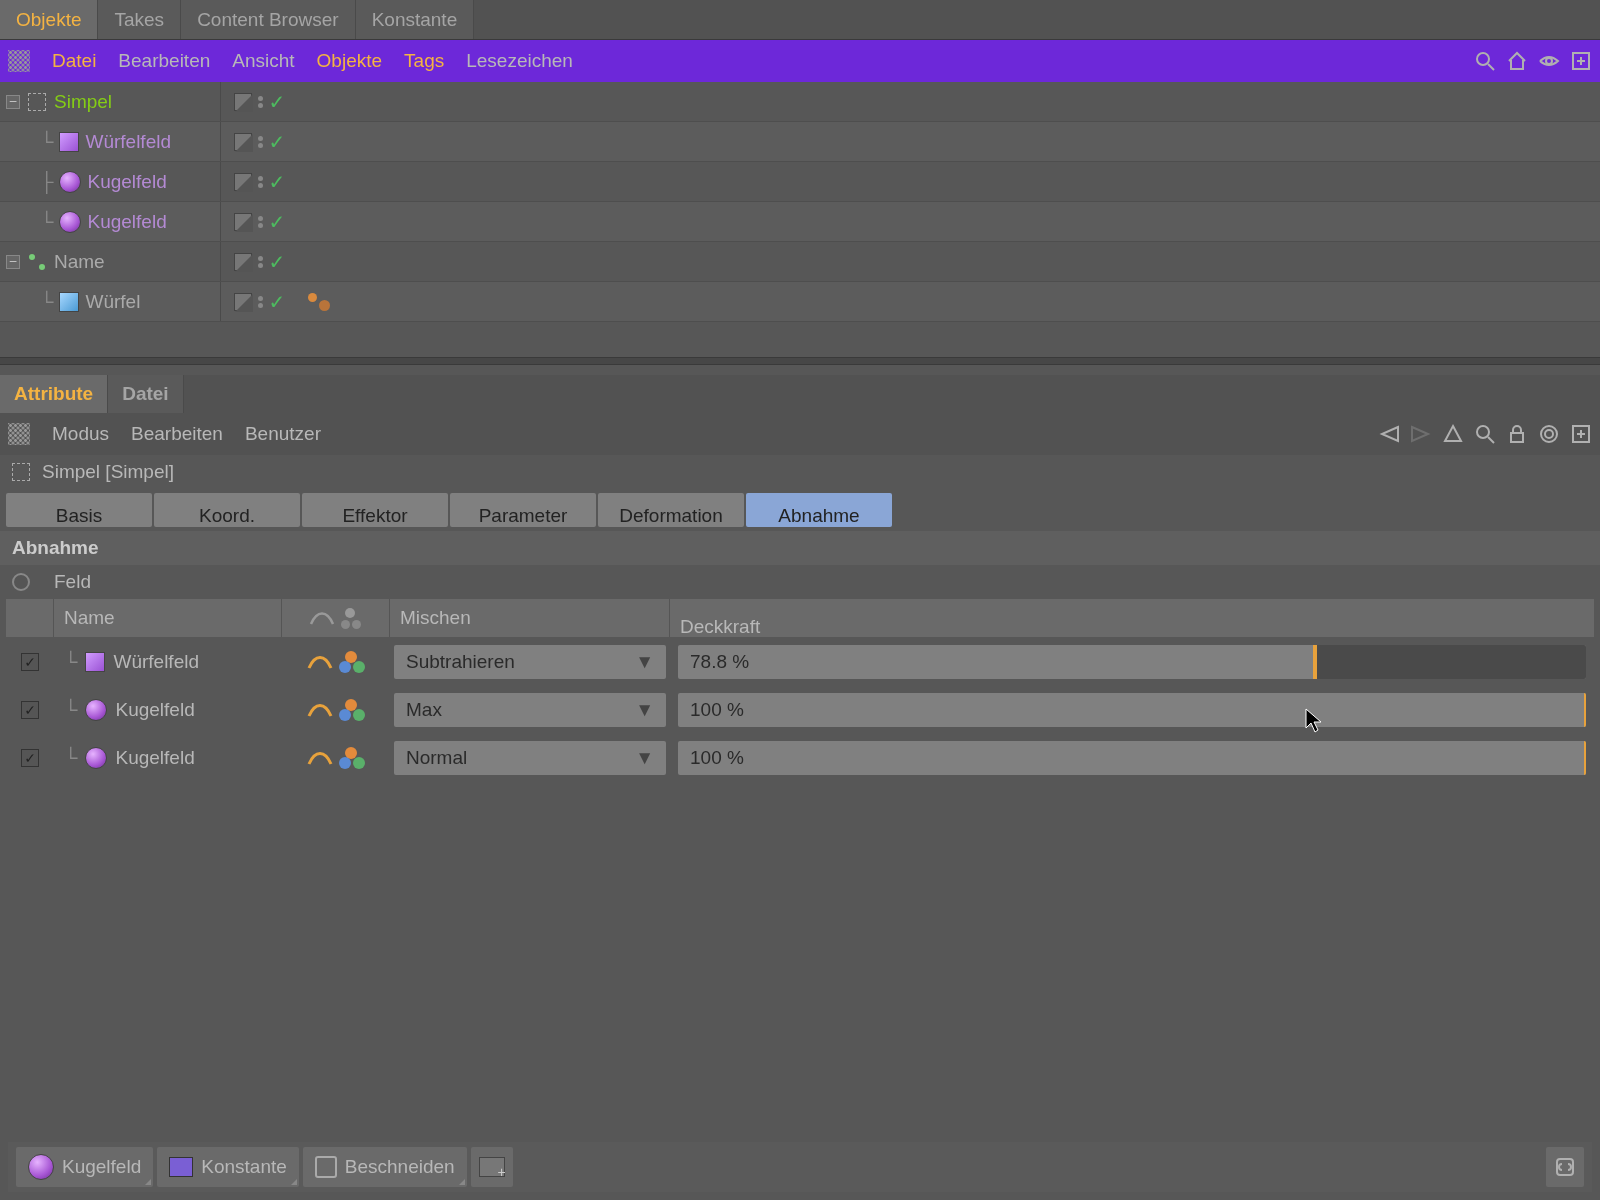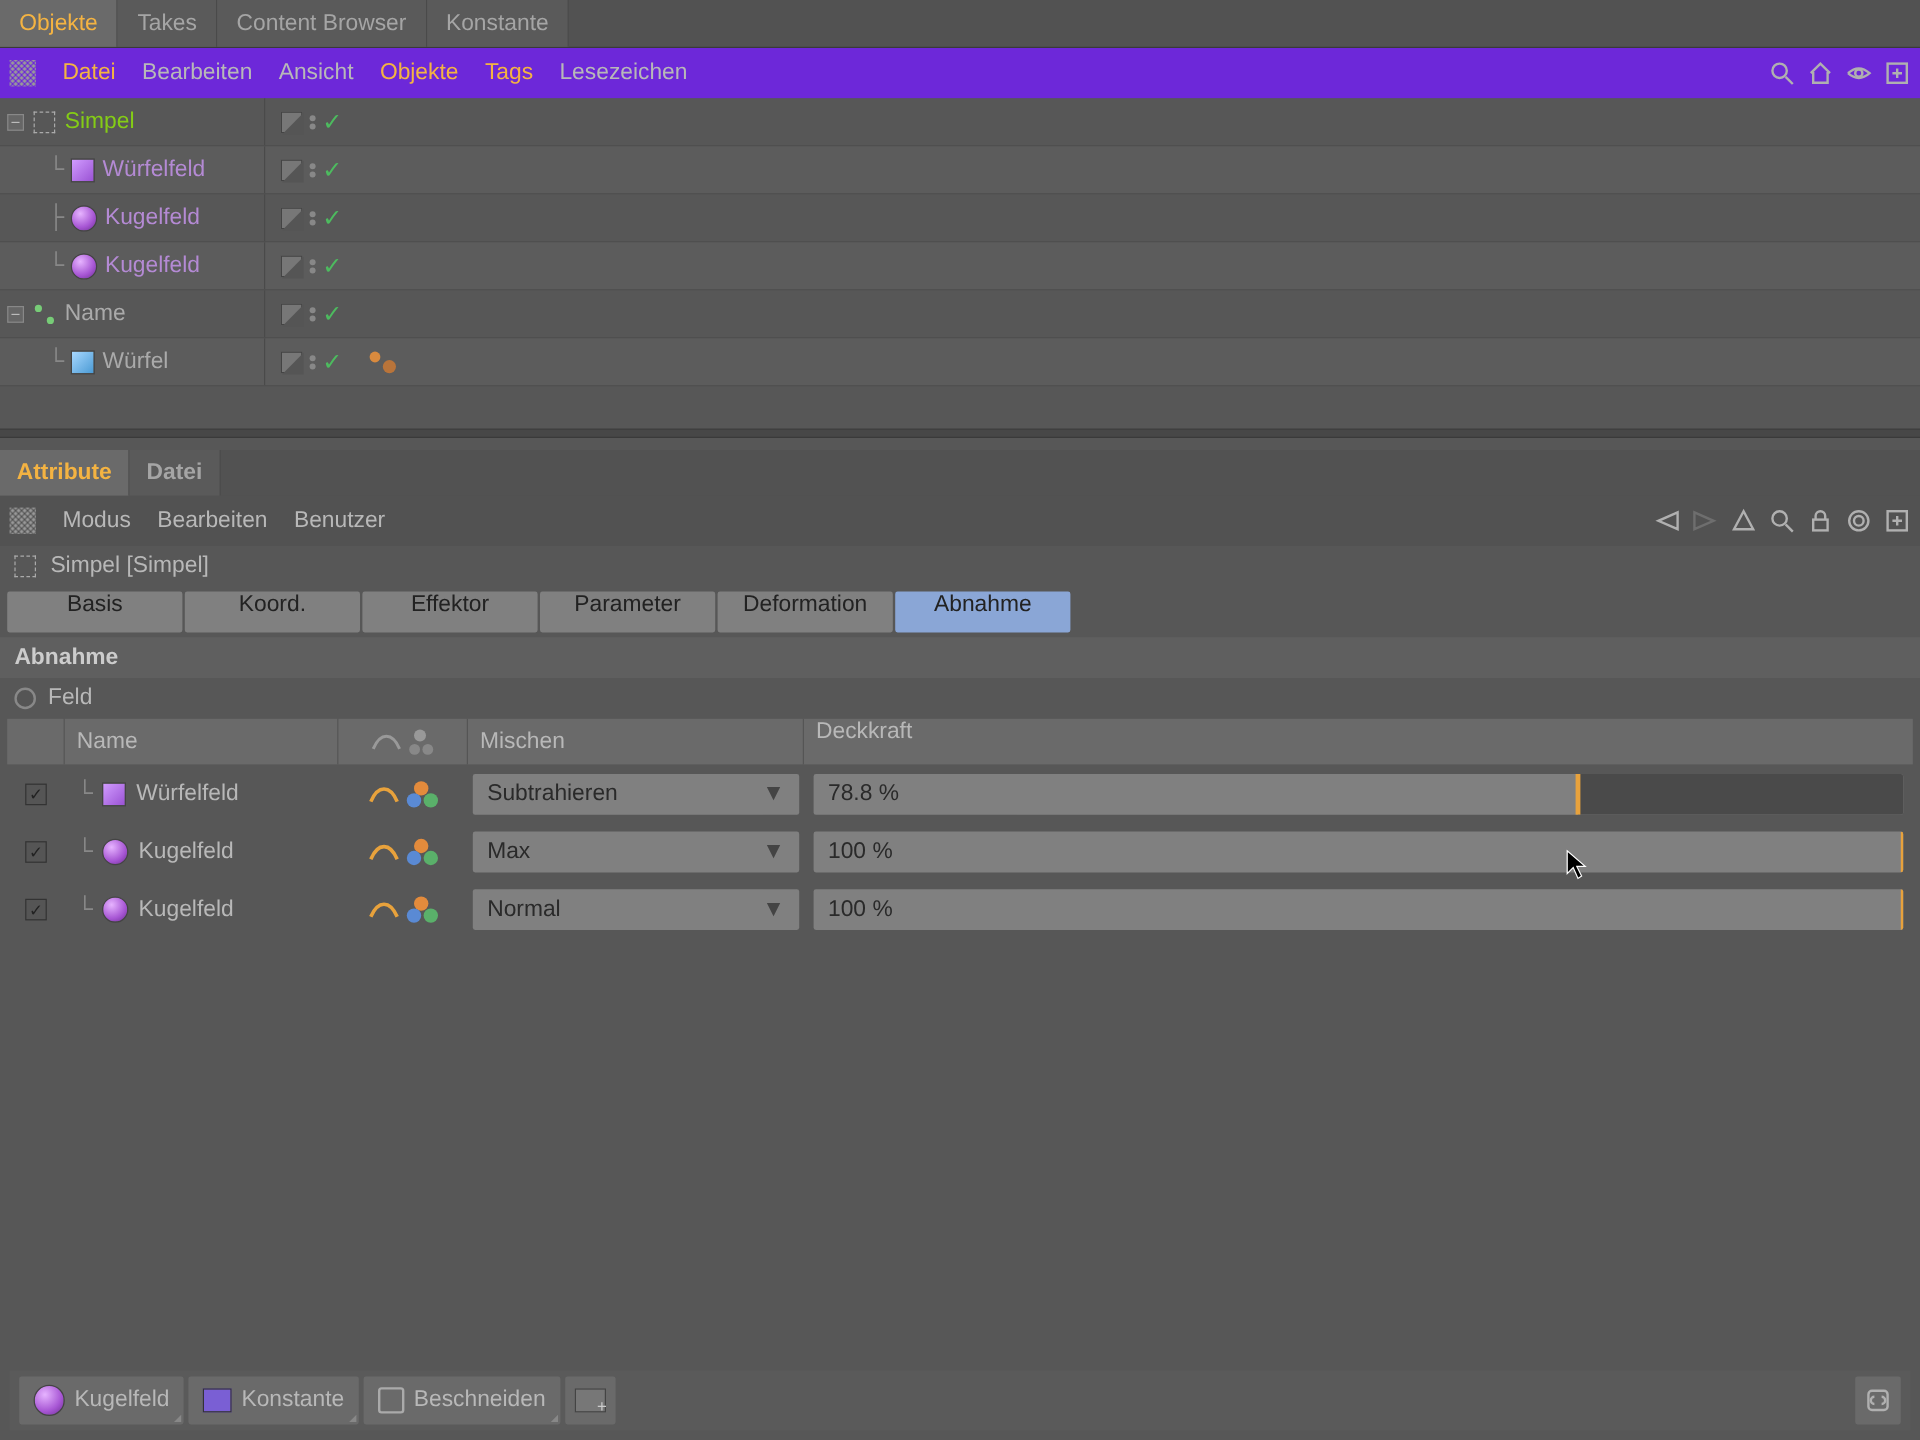--- a/index.html
+++ b/index.html
@@ -55,34 +55,34 @@
 .attr-tabs { display:flex; height: 38px; background: #525252; font-weight: bold; }
 .attr-tab { padding: 6px 14px; background: #5a5a5a; border-right:1px solid #4a4a4a; display:flex; align-items:center; color:#a5a5a5; cursor:pointer;}
 .attr-tab.active { background: #6a6a6a; color:#f4b342; }
 
 .attr-menu { display:flex; align-items:center; height:42px; background:#525252; padding: 0 8px; gap:22px;}
 .attr-menu .menu-item { color:#b8b8b8; }
 
 .obj-header { display:flex; align-items:center; padding: 6px 10px; gap:10px; background:#575757; }
 
 .attr-section-tabs { display:flex; gap:2px; padding: 4px 6px; }
-.section-tab { width: 146px; height: 34px; background: #808080; color:#222; display:flex; align-items:flex-start; justify-content:center; cursor:pointer; border-radius:2px;}
+.section-tab { width: 146px; height: 34px; background: #808080; color:#222; display:flex; align-items:flex-end; justify-content:center; cursor:pointer; border-radius:2px;}
 .section-tab.active { background: #8aa6d6; }
 
 .section-header { background:#5f5f5f; padding: 6px 12px; font-weight:bold; color:#ccc;}
-.field-row { display:flex; align-items:center; padding: 6px 12px; gap: 10px; }
+.field-row { display:flex; align-items:center; padding: 6px 12px; gap: 24px; }
 .radio-dot { width:18px; height:18px; border-radius:50%; border:2px solid #888; background:#555;}
 
 
 .field-table-header { display:flex; background:#6a6a6a; height:38px; align-items:stretch; margin: 0 6px;}
 .fth-check { width: 48px; border-right:1px solid #555;}
 .fth-name { width: 228px; border-right:1px solid #555; padding:8px 10px;}
 .fth-icons { width: 108px; border-right:1px solid #555; display:flex; align-items:center; justify-content:center; gap:6px;}
 .fth-mix { width: 280px; border-right:1px solid #555; padding:8px 10px;}
-.fth-opacity { flex:1; padding:0 10px;}
+.fth-opacity { flex:1; padding:17px 10px;}
 
 .field-row-item { display:flex; align-items:center; height:46px; margin: 2px 6px; }
 .fri-check { width:48px; display:flex; align-items:center; justify-content:center; }
 .fri-check .chk { width:18px; height:18px; background:#555; border:1px solid #333; display:flex; align-items:center; justify-content:center; color:#222; font-size:14px;}
 .fri-name { width:228px; display:flex; align-items:center; gap:8px; padding-left:10px;}
 .fri-name .tree-line { color:#888; }
 .fri-icons { width:108px; display:flex; align-items:center; justify-content:center; gap:6px;}
 .rgb-icon { width:26px; height:22px; position:relative;}
 .rgb-icon span{position:absolute;width:12px;height:12px;border-radius:50%;}
 .rgb-icon .r{background:#e38b3c;left:6px;top:0;}

